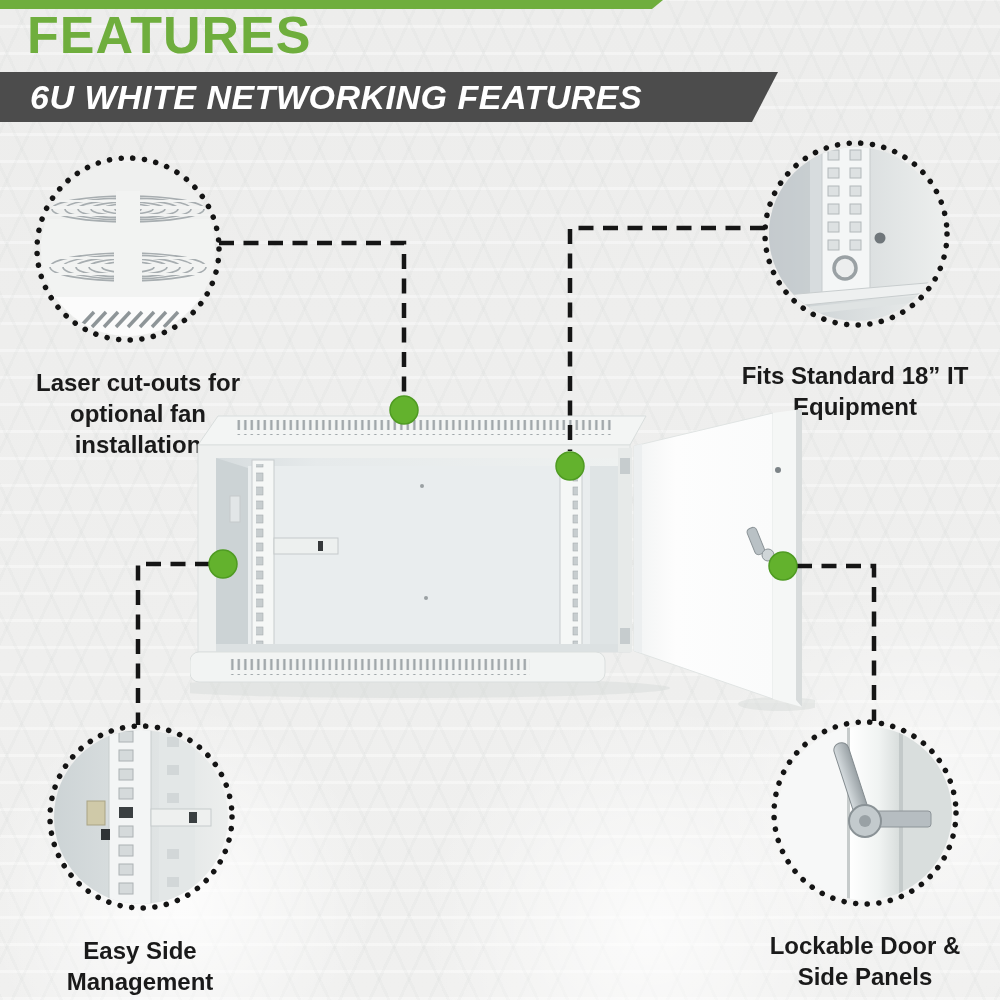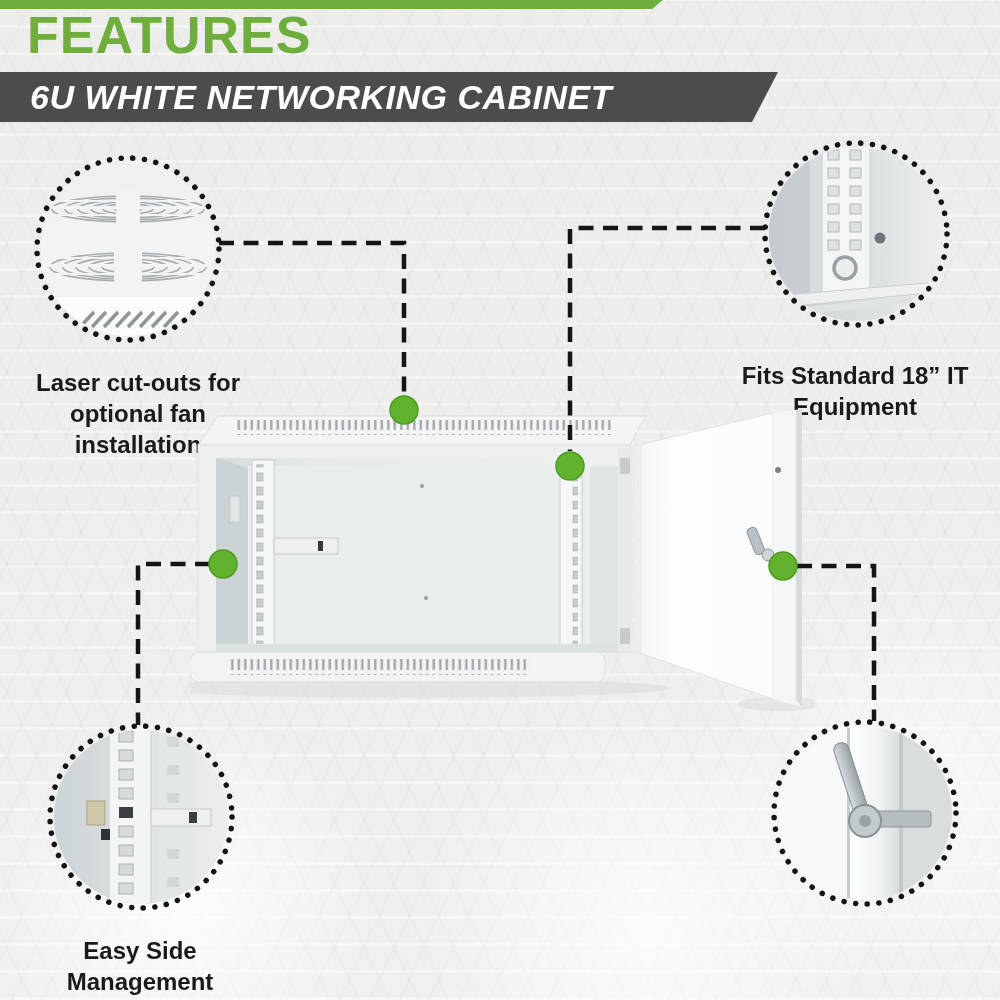--- a/index.html
+++ b/index.html
@@ -54,21 +54,21 @@
   .connectors{position:absolute;left:0;top:0;pointer-events:none;}
 </style>
 </head>
 <body>
 
 <div class="page">
 
   <div class="topbar"></div>
   <h1 class="page-title">FEATURES</h1>
   <div class="banner">
-    <span>6U WHITE NETWORKING CABINET</span>
+    <span>6U WHITE NETWORKING FEATURES</span>
   </div>
 
   <figure class="callout callout-tl">
     <svg width="200" height="200" viewBox="0 0 200 200">
       <defs>
           <clipPath id="cTL">
             <circle cx="100" cy="100" r="87"></circle>
           </clipPath>
         </defs>
       <g clip-path="url(#cTL)">
@@ -223,20 +223,21 @@
         <rect x="98" y="98" width="68" height="16" rx="3" fill="#b6bdc1" stroke="#8d9498"></rect>
         <rect x="98" y="110" width="68" height="5" fill="#979fa2" opacity=".0"></rect>
         <g transform="rotate(-18 100 108)">
           <rect x="92" y="26" width="15" height="84" rx="7" fill="url(#gLever)" stroke="#848c90"></rect>
         </g>
         <circle cx="100" cy="108" r="16" fill="#c3cacd" stroke="#8a9296" stroke-width="2"></circle>
         <circle cx="100" cy="108" r="6" fill="#99a1a5"></circle>
       </g>
       <circle cx="100" cy="100" r="91" fill="none" stroke="#141414" stroke-width="5.5" stroke-dasharray="0.1 11.6" stroke-linecap="round"></circle>
     </svg>
+    <figcaption>Lockable Door &amp; Side Panels</figcaption>
   </figure>
 
   <svg class="cabinet" width="625" height="312" viewBox="0 0 625 312">
     <defs>
       <pattern id="vent" width="6.5" height="16" patternUnits="userSpaceOnUse">
         <rect x="2.2" y="2" width="2.2" height="12" fill="#9aa1a4"></rect>
       </pattern>
       <pattern id="holes" width="20" height="14" patternUnits="userSpaceOnUse">
         <rect x="3" y="3" width="10" height="8" fill="#c7cdcf" stroke="#a6acae" stroke-width=".6"></rect>
       </pattern>

